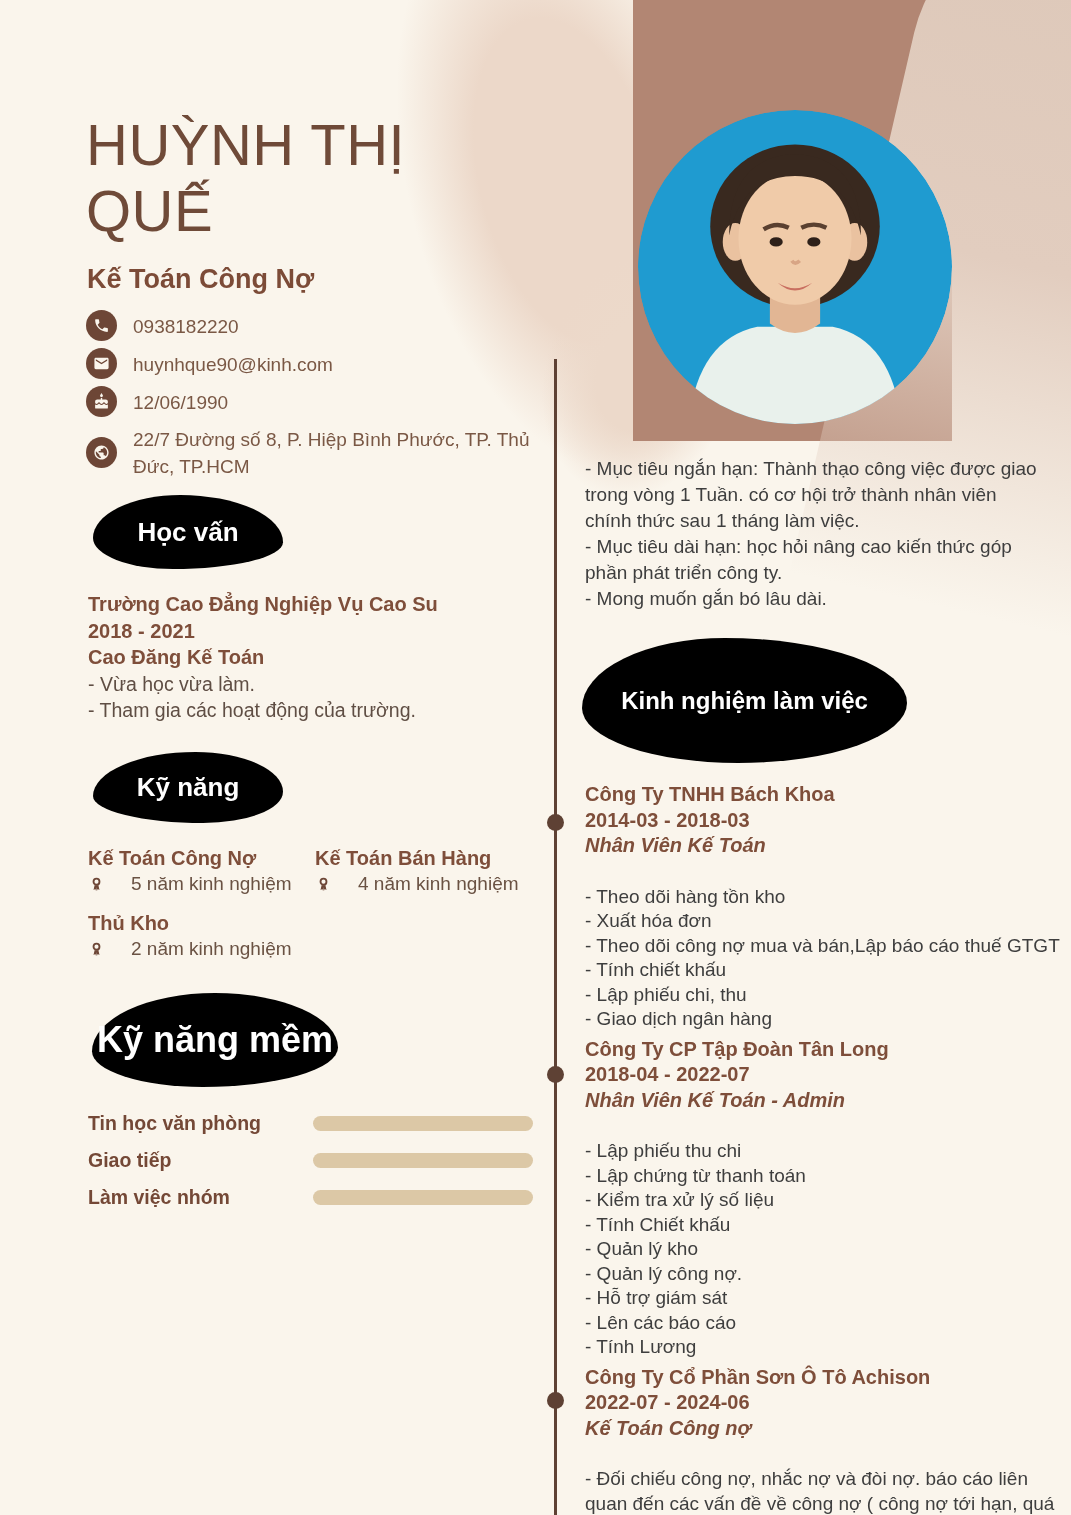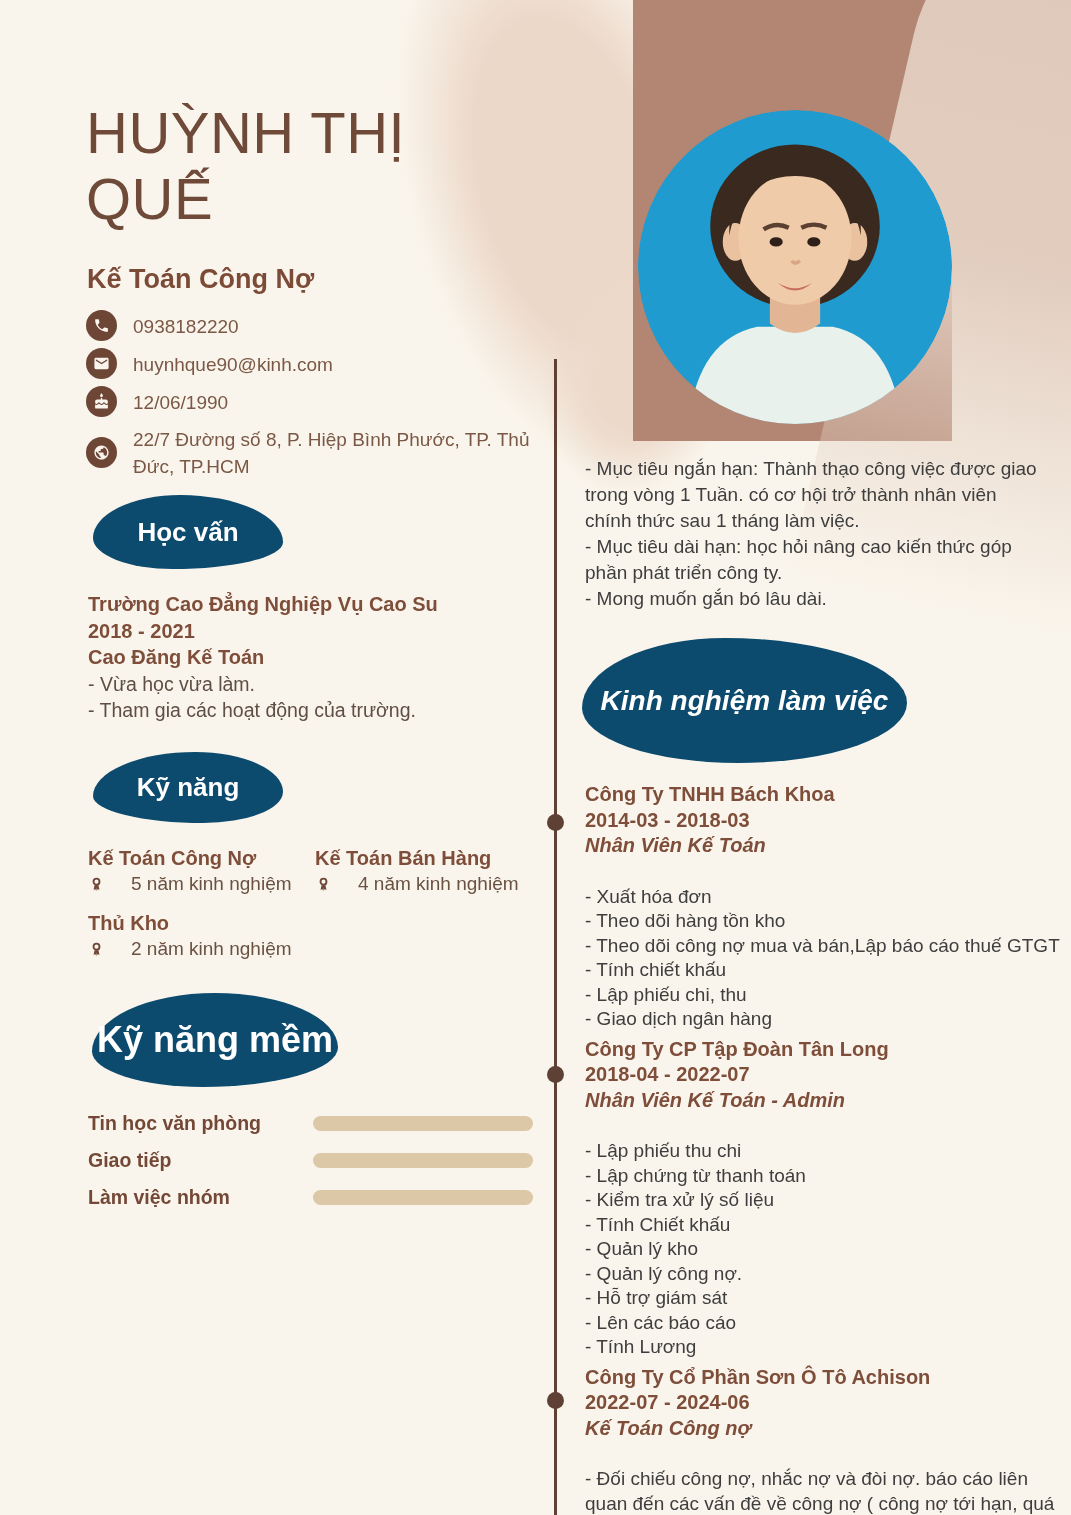--- a/index.html
+++ b/index.html
@@ -35,48 +35,48 @@
     position:absolute;left:638px;top:110px;width:314px;height:314px;
     border-radius:50%;overflow:hidden;
   }
   .photo-wrap svg{display:block;width:100%;height:100%;}
   
   .timeline-line{position:absolute;left:554px;top:359px;width:3px;height:1156px;background:#5e4134;}
   .timeline-dot{position:absolute;width:17px;height:17px;border-radius:50%;background:#5e4134;left:547px;}
   .dot-1{top:814px;} .dot-2{top:1066px;} .dot-3{top:1392px;}
   
   .name{
-    position:absolute;left:86px;top:100px;width:460px;
+    position:absolute;left:86px;top:112px;width:460px;
     font-size:58px;line-height:66px;font-weight:500;color:#6f4a38;letter-spacing:.5px;
   }
   .cv-title{
     position:absolute;left:87px;top:264px;
     font-size:27px;font-weight:bold;color:#7c4b37;
   }
   .contact{position:absolute;left:86px;top:310px;width:470px;}
   .contact-row{display:flex;align-items:center;margin-bottom:7px;}
   .contact-icon{
     flex:0 0 31px;width:31px;height:31px;border-radius:50%;background:#6d4636;
     display:flex;align-items:center;justify-content:center;margin-right:16px;
   }
   .contact-icon svg{width:17px;height:17px;fill:#faf5ec;}
   .contact-text{font-size:19px;line-height:27px;color:#7a5845;padding-top:2px;max-width:400px;}
   
   .pill{
-    position:absolute;background:#0c4a6e;color:#ffffff;font-weight:bold;
+    position:absolute;background:#000000;color:#ffffff;font-weight:bold;
     display:flex;align-items:center;justify-content:center;
   }
   .pill-edu{left:93px;top:495px;width:190px;height:74px;font-size:26px;
     border-radius:46% 54% 58% 42% / 58% 64% 36% 42%;}
   .pill-skill{left:93px;top:752px;width:190px;height:71px;font-size:26px;
     border-radius:54% 46% 42% 58% / 62% 56% 44% 38%;}
   .pill-soft{left:92px;top:993px;width:246px;height:94px;font-size:36px;
     border-radius:50% 50% 55% 45% / 62% 58% 42% 38%;}
-  .pill-exp{left:582px;top:638px;width:325px;height:125px;font-size:28px;
-    border-radius:44% 56% 52% 48% / 56% 52% 48% 44%;font-style:italic;}
+  .pill-exp{left:582px;top:638px;width:325px;height:125px;font-size:24px;
+    border-radius:44% 56% 52% 48% / 56% 52% 48% 44%;}
   
   .edu-block{position:absolute;left:88px;top:591px;width:470px;font-size:20px;line-height:26.5px;}
   .edu-strong{font-weight:bold;color:#7e4e3a;}
   .edu-note{color:#5f4e44;font-size:19.5px;}
   
   .skill-item{position:absolute;width:225px;}
   .skill-1{left:88px;top:845px;} .skill-2{left:315px;top:845px;} .skill-3{left:88px;top:910px;}
   .skill-name{font-weight:bold;color:#7e4e3a;font-size:20px;line-height:26px;}
   .skill-exp{display:flex;align-items:center;margin-top:2px;gap:20px;}
   .skill-exp svg{width:17px;height:17px;margin-right:6px;}
@@ -238,22 +238,22 @@
     <div>- Mong muốn gắn bó lâu dài.</div>
   </div>
 
   <div class="experience">
 
     <div>
       <div class="job-company">Công Ty TNHH Bách Khoa</div>
       <div class="job-period">2014-03 - 2018-03</div>
       <div class="job-role">Nhân Viên Kế Toán</div>
       <div class="job-tasks">
+        <div>- Theo dõi hàng tồn kho</div>
         <div>- Xuất hóa đơn</div>
-        <div>- Theo dõi hàng tồn kho</div>
         <div>- Theo dõi công nợ mua và bán,Lập báo cáo thuế GTGT</div>
         <div>- Tính chiết khấu</div>
         <div>- Lập phiếu chi, thu</div>
         <div>- Giao dịch ngân hàng</div>
       </div>
     </div>
 
     <div>
       <div class="job-company">Công Ty CP Tập Đoàn Tân Long</div>
       <div class="job-period">2018-04 - 2022-07</div>

